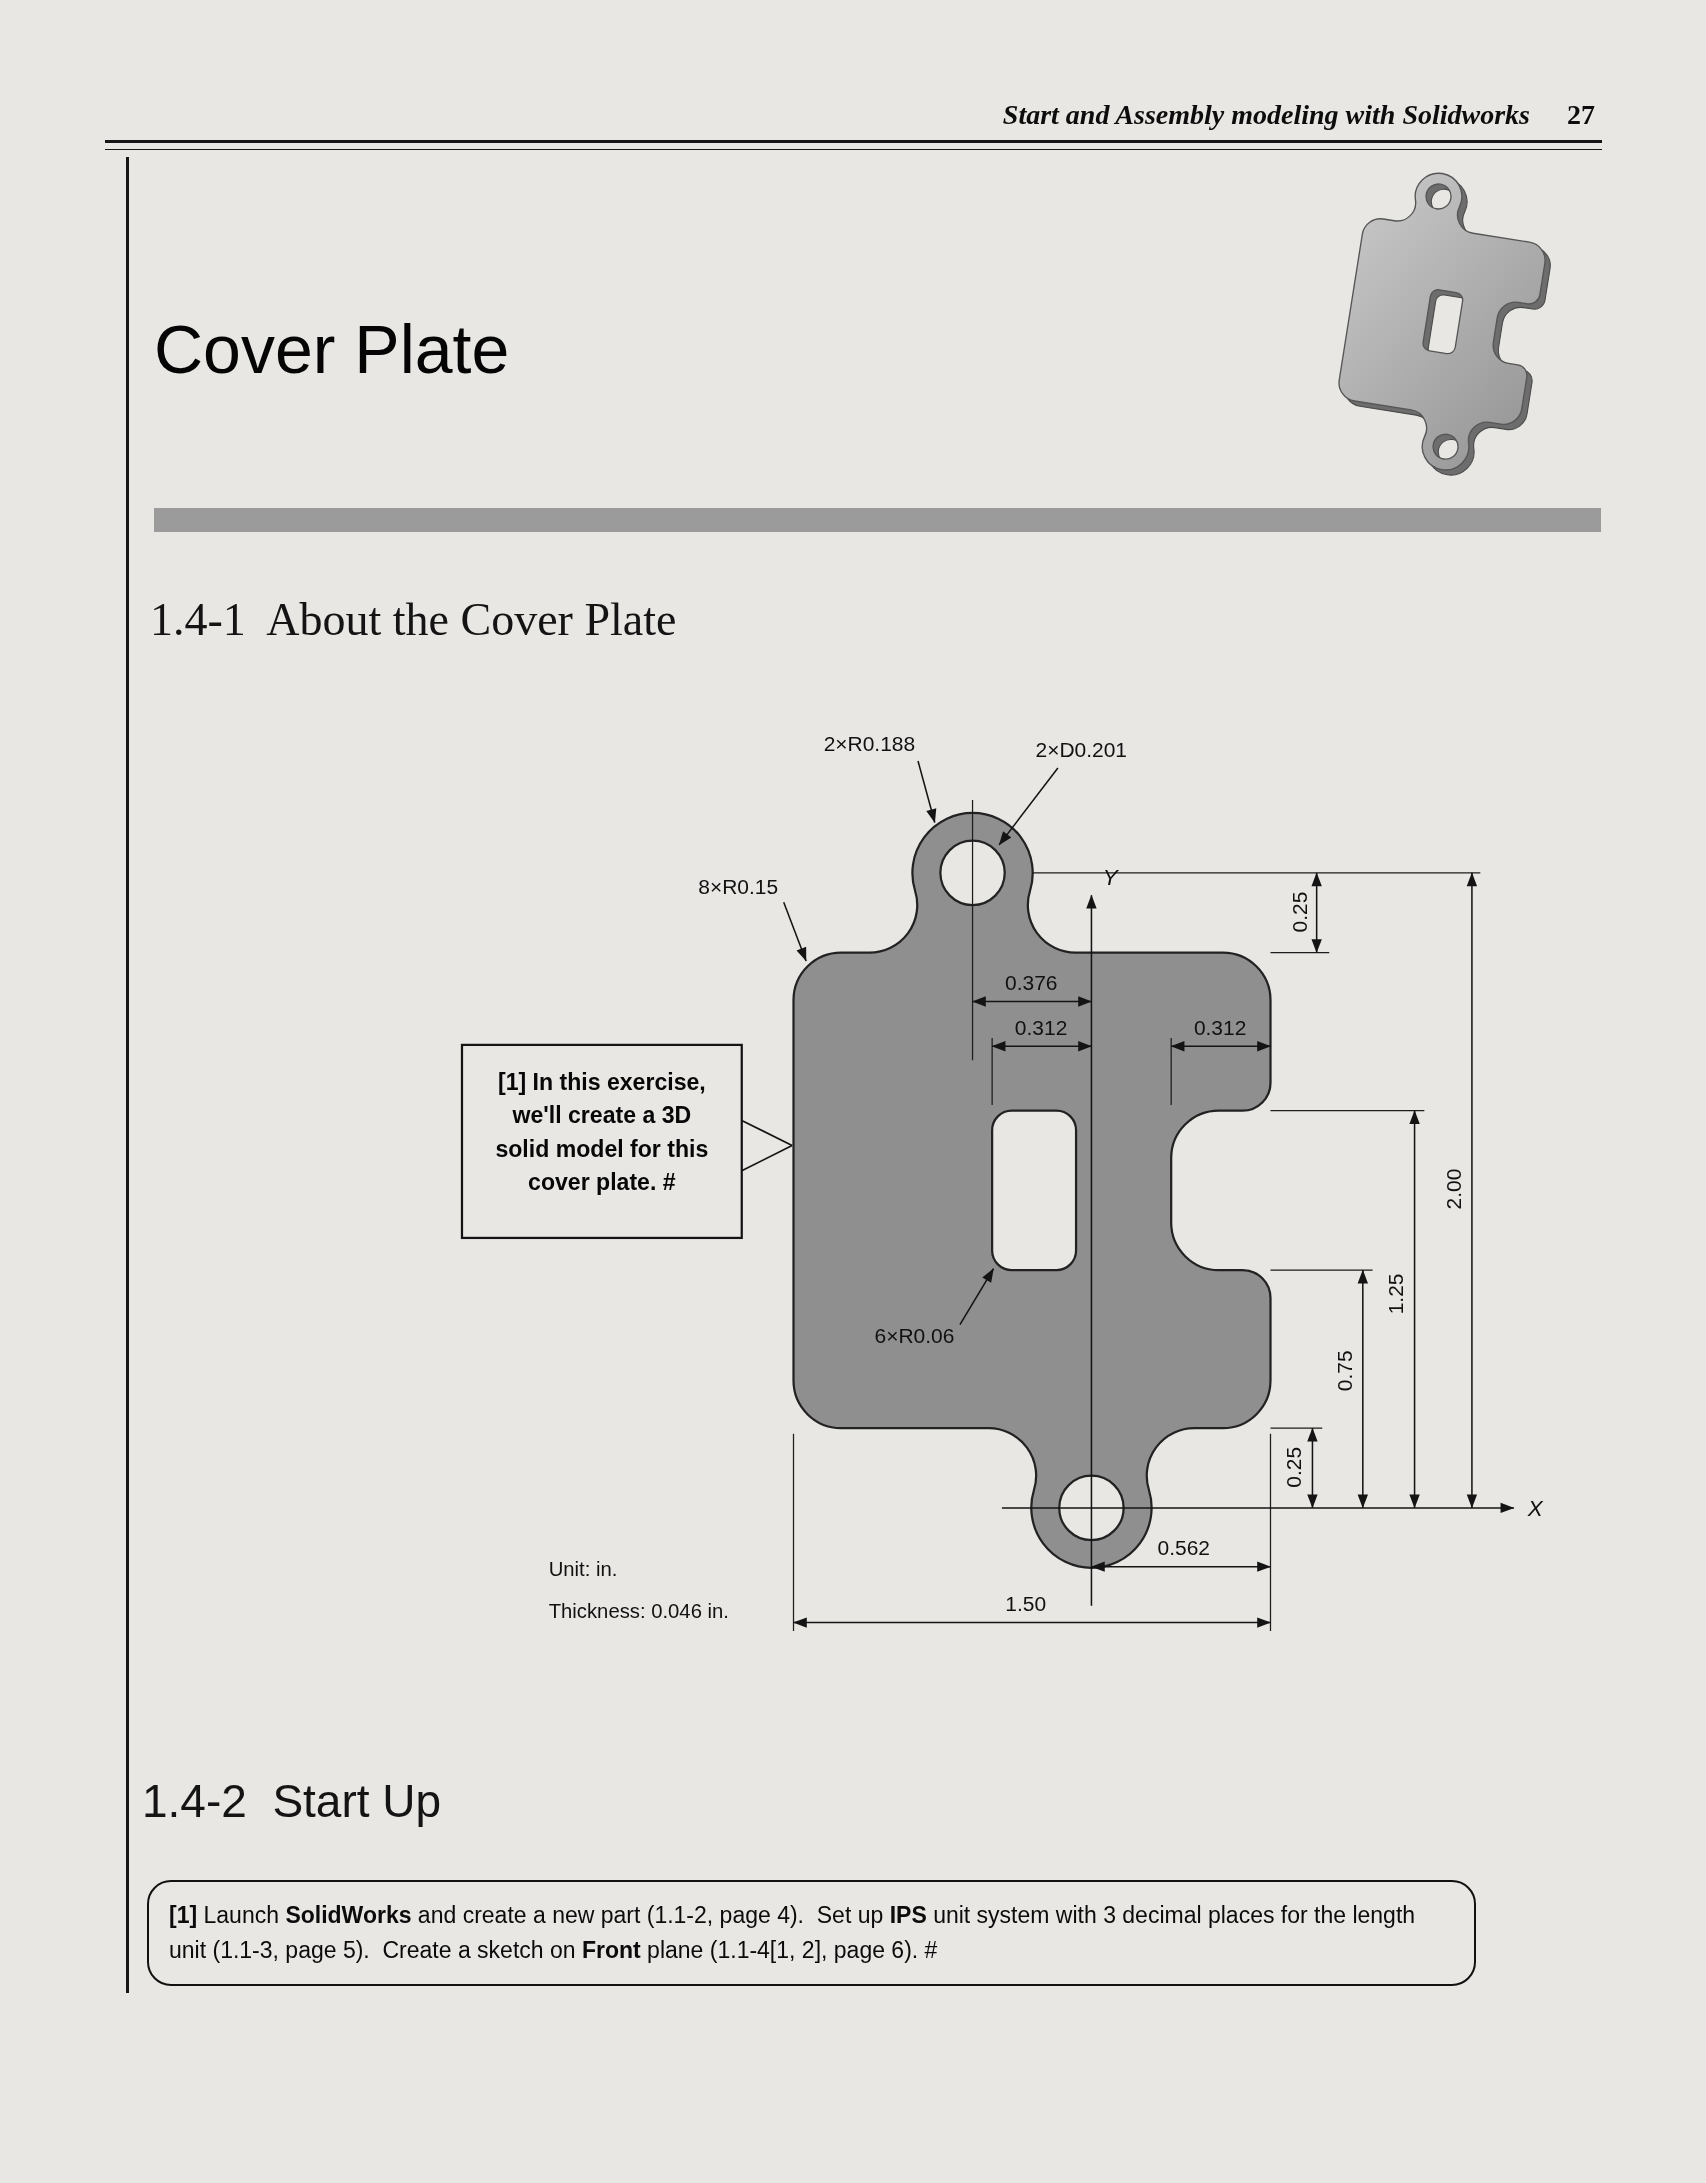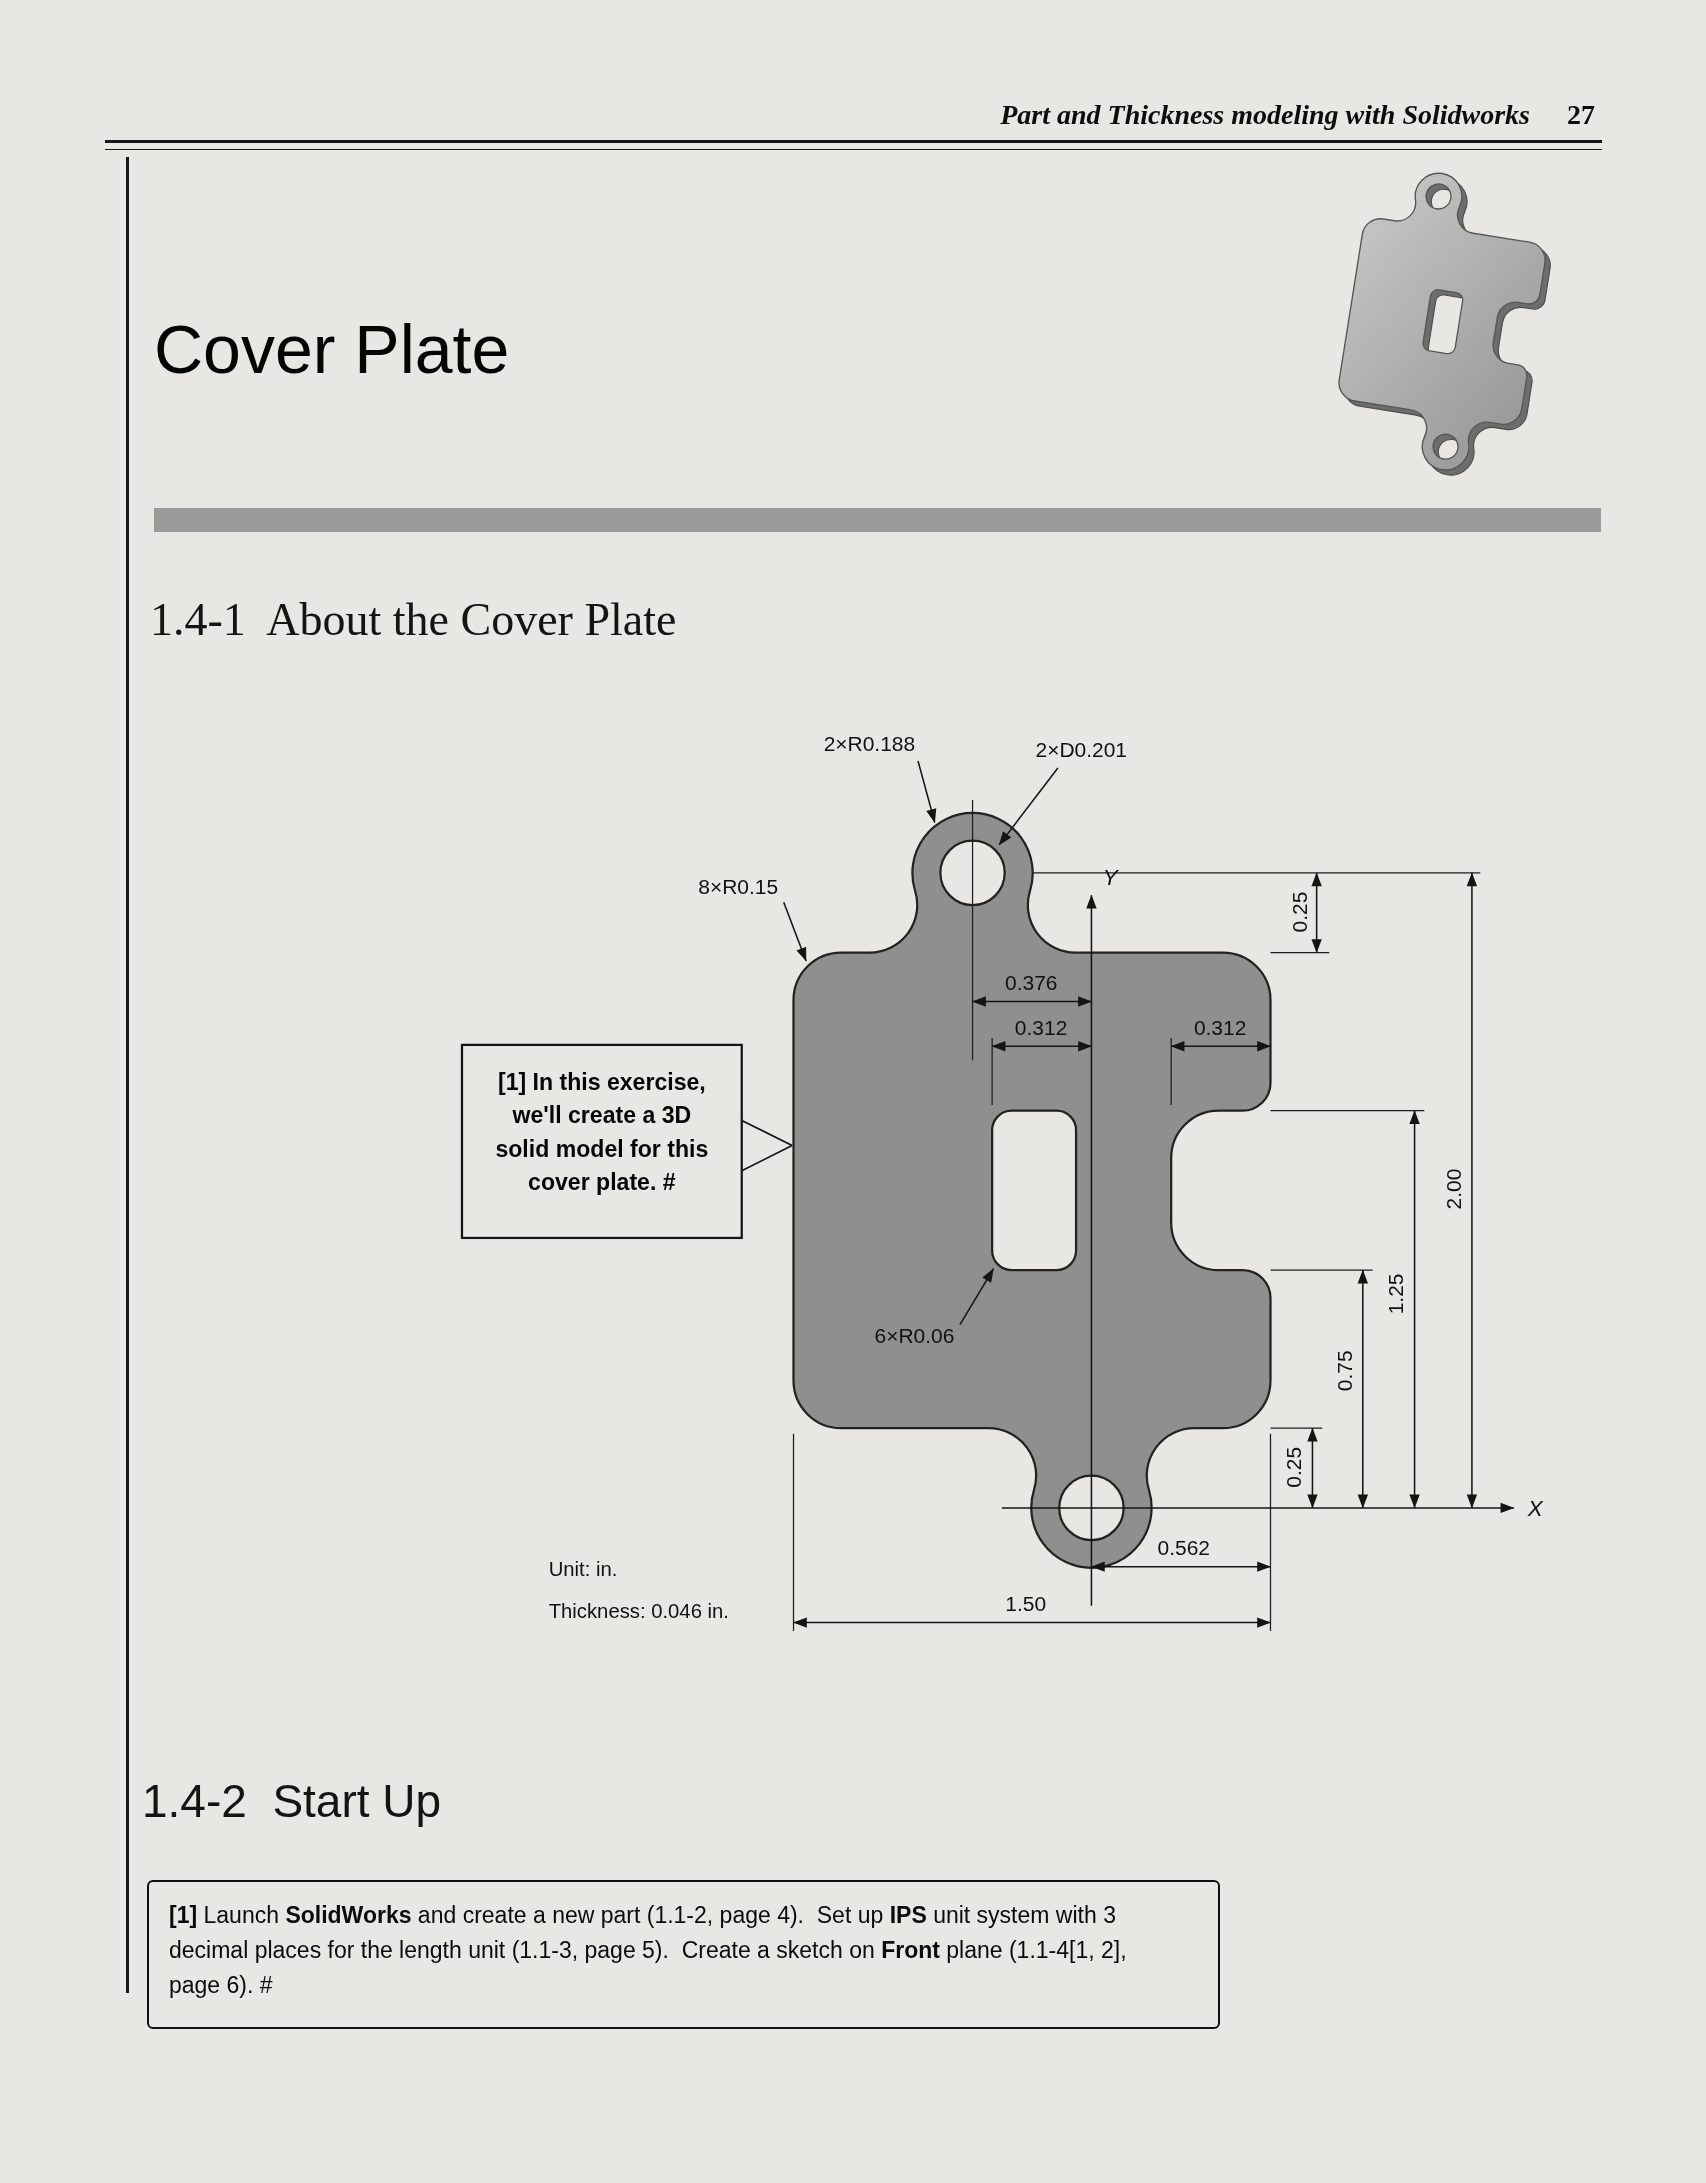--- a/index.html
+++ b/index.html
@@ -14,23 +14,23 @@
   .rule-thin{top:149px;left:105px;width:1497px;height:1.3px;}
   .left-rule{top:157px;left:126px;width:2.7px;height:1836px;background:#161616;}
   .section-title{top:160px;left:154px;font-size:102px;font-weight:bold;color:#a3a3a3;letter-spacing:2.7px;}
   .section-subtitle{top:310px;left:154px;font-size:68px;color:#050505;}
   .divider-bar{top:508px;left:154px;width:1447px;height:24px;background:#9b9b9b;}
   .h-doc{font-size:46px;color:#141414;white-space:pre-wrap;}
   .h-about{top:593px;left:150px;font-family:Liberation Serif, serif;}
   .h-startup{top:1774px;left:142px;}
   .thumb-svg{top:153px;left:1324px;width:239px;height:336px;}
   .drawing-svg{top:657px;left:448px;width:1161px;height:1001px;}
-  .startup-box{top:1880px;left:147px;width:1073px;box-sizing:border-box;
-        border:2.7px solid #111;border-radius:6px;background:#e8e7e4;
-        font-size:23px;line-height:1.52;padding:16px 34px 24px 20px;white-space:pre-wrap;color:#0b0b0b;}
+  .startup-box{top:1880px;left:147px;width:1329px;box-sizing:border-box;
+        border:2.7px solid #111;border-radius:24px;background:#e8e7e4;
+        font-size:23px;line-height:1.52;padding:16px 34px 16px 20px;white-space:pre-wrap;color:#0b0b0b;}
   .startup-box .b{font-weight:bold;}
   svg text{font-family:"Liberation Sans",sans-serif;}
   .dimtxt{font-size:15px;fill:#111;}
   .ldrtxt{font-size:15px;fill:#111;}
   .axis-label{font-size:16px;font-style:italic;fill:#111;}
   .callout-text{font-size:16.5px;font-weight:bold;fill:#070707;}
   .note{font-size:14.5px;fill:#111;}
   .hidden-defs{position:absolute;width:0;height:0;overflow:hidden;}
 </style>
 </head>
@@ -42,21 +42,21 @@
     <linearGradient id="plateGrad" x1="0" y1="0" x2="1" y2="1">
       <stop offset="0" stop-color="#c9c9c9"></stop>
       <stop offset="1" stop-color="#949494"></stop>
     </linearGradient>
   </defs>
 </svg>
 
 <div class="page">
 
   <div class="abs running-header">
-    <span class="book-title">Part and Thickness modeling with Solidworks</span>
+    <span class="book-title">Start and Assembly modeling with Solidworks</span>
     <span>27</span>
   </div>
   <div class="abs rule rule-thick"></div>
   <div class="abs rule rule-thin"></div>
   <div class="abs left-rule"></div>
 
   <div class="abs section-subtitle">Cover Plate</div>
 
   <svg class="abs thumb-svg" viewBox="520 540 440 620">
     <g transform="rotate(9 737 850)">

